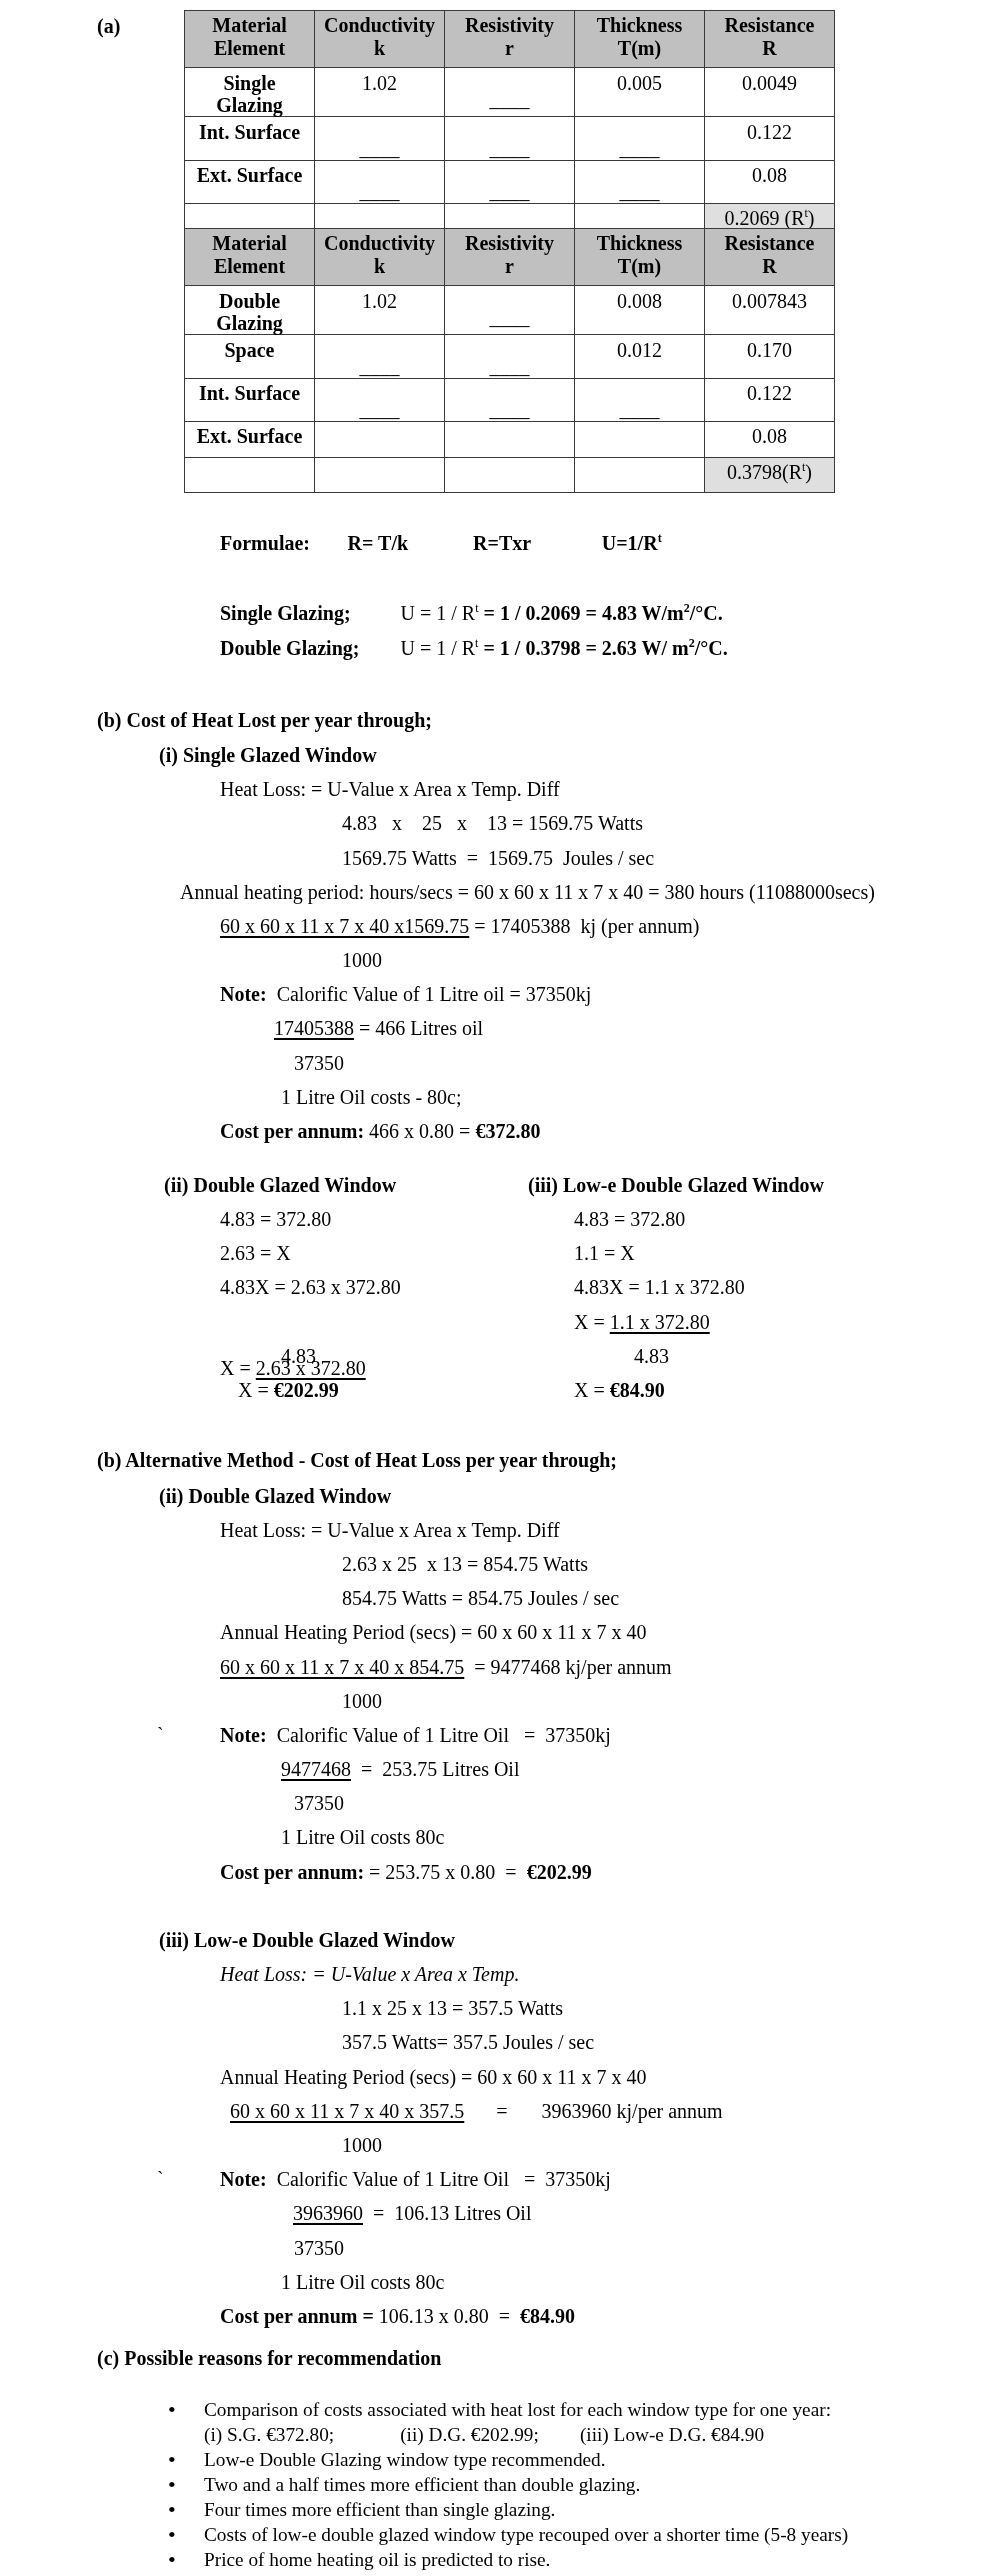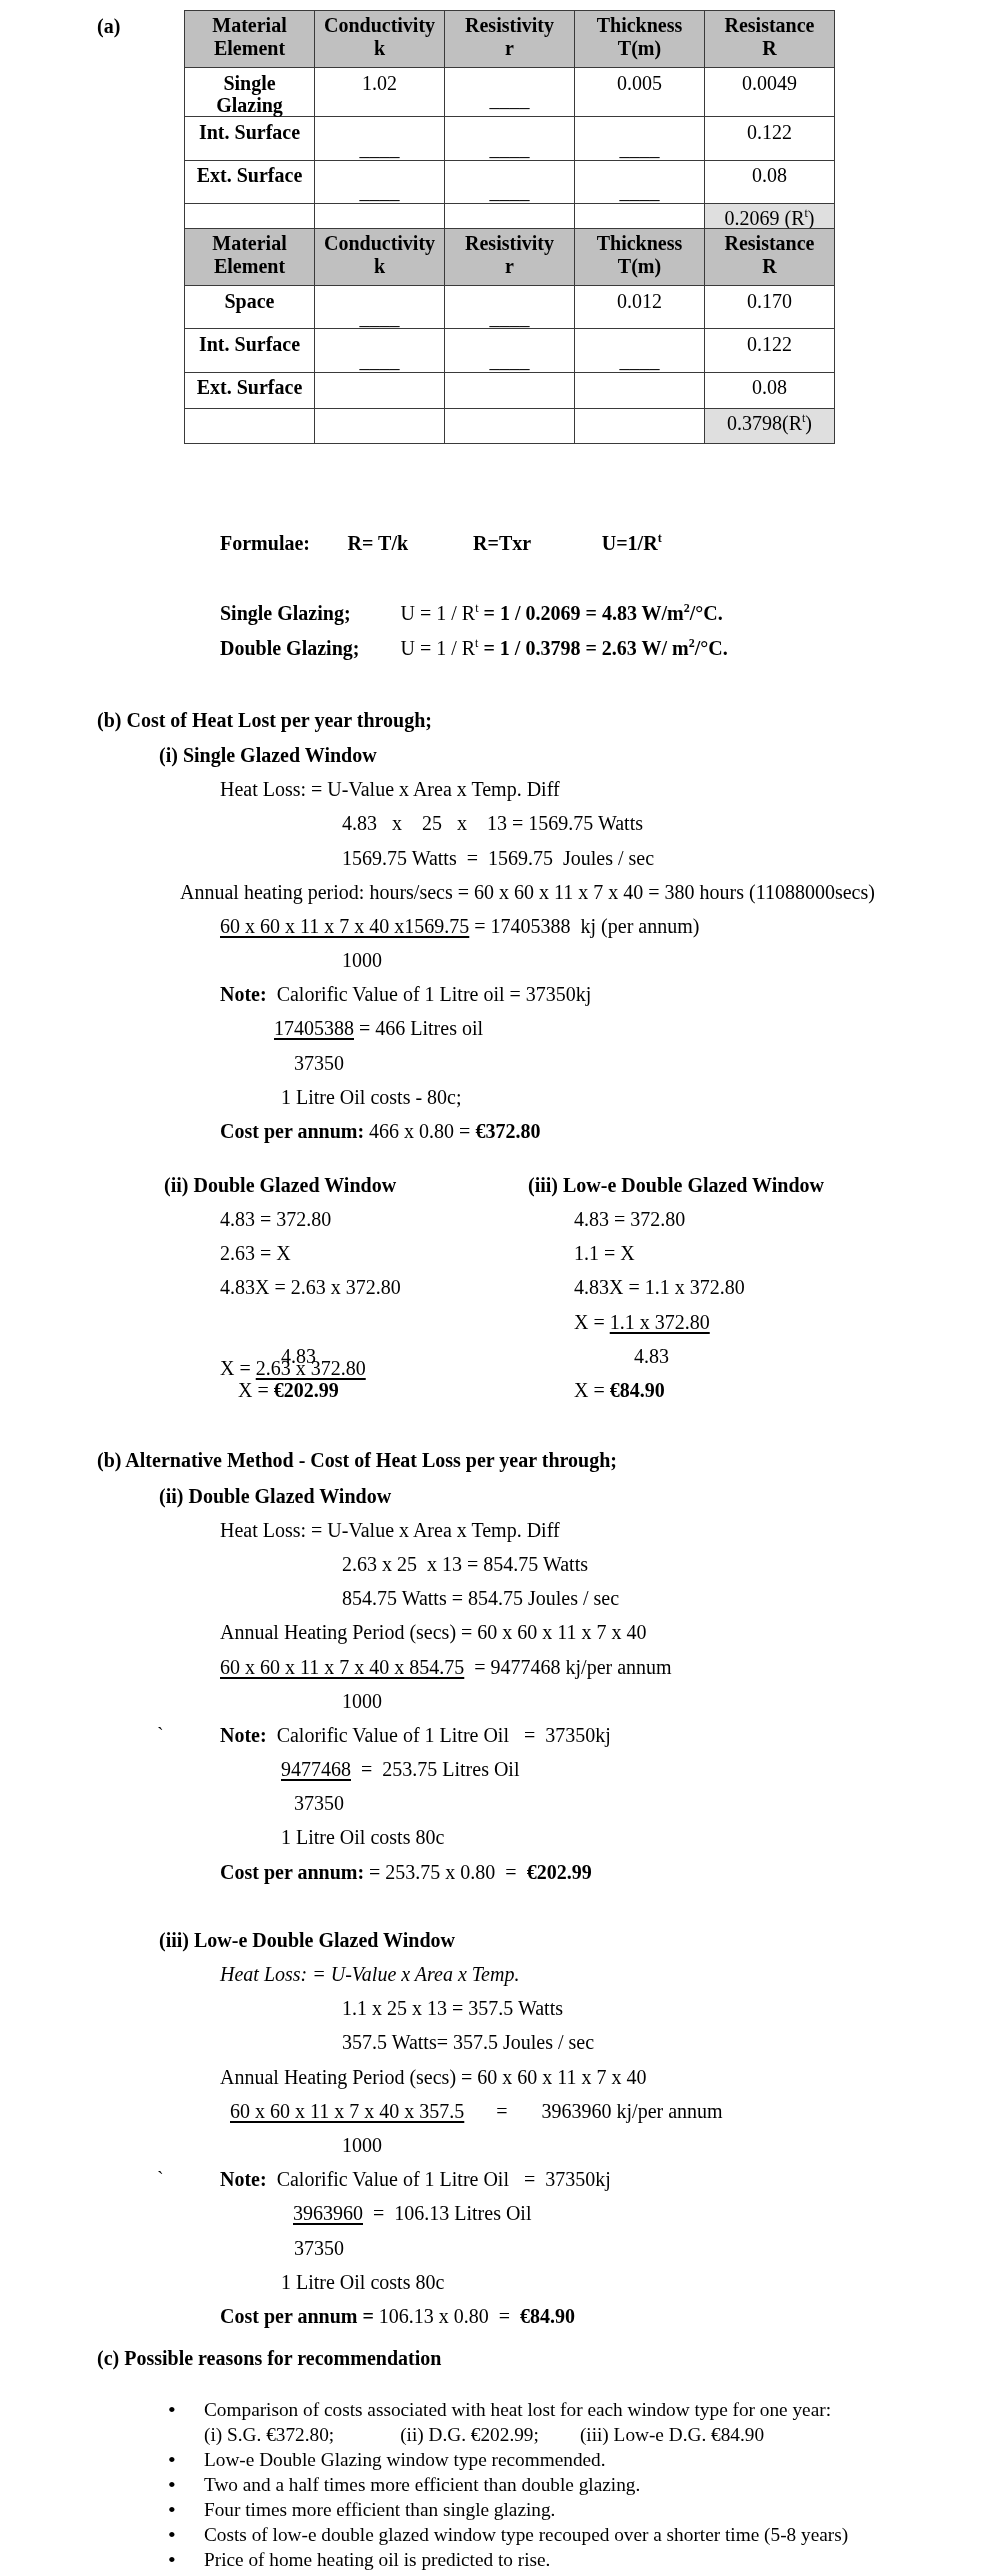--- a/index.html
+++ b/index.html
@@ -107,20 +107,27 @@
   </table>
 
 <table class="tbl" style="top:228px;">
   <tbody>
       <tr>
     <th><span>Material</span><br><span>Element</span></th>
     <th><span>Conductivity</span><br><span>k</span></th>
     <th><span>Resistivity</span><br><span>r</span></th>
     <th><span>Thickness</span><br><span>T(m)</span></th>
     <th><span>Resistance</span><br><span>R</span></th>
+  </tr>
+  <tr class="row-tall">
+    <td class="label"><span>Double</span><br><span>Glazing</span></td>
+    <td>1.02</td>
+    <td><span class="dash">____</span></td>
+    <td>0.008</td>
+    <td>0.007843</td>
   </tr>
   <tr class="row-std">
     <td class="label">Space</td>
     <td><span class="dash">____</span></td>
     <td><span class="dash">____</span></td>
     <td>0.012</td>
     <td>0.170</td>
   </tr>
   <tr class="row-std">
     <td class="label">Int. Surface</td>

